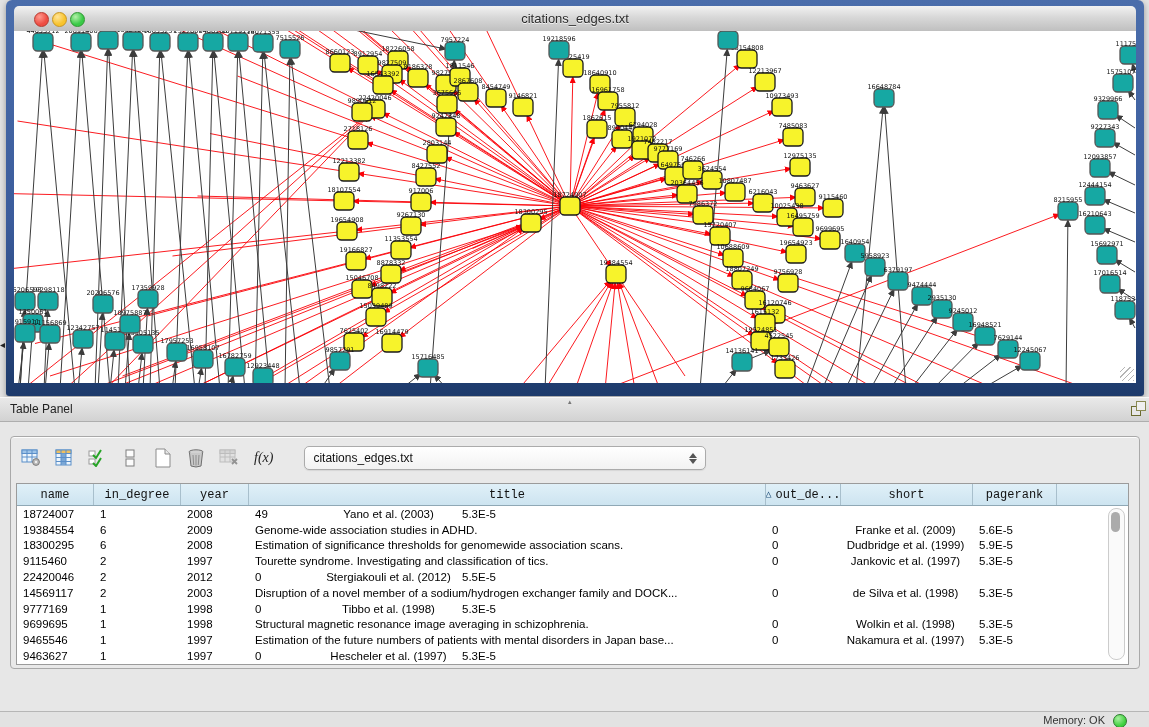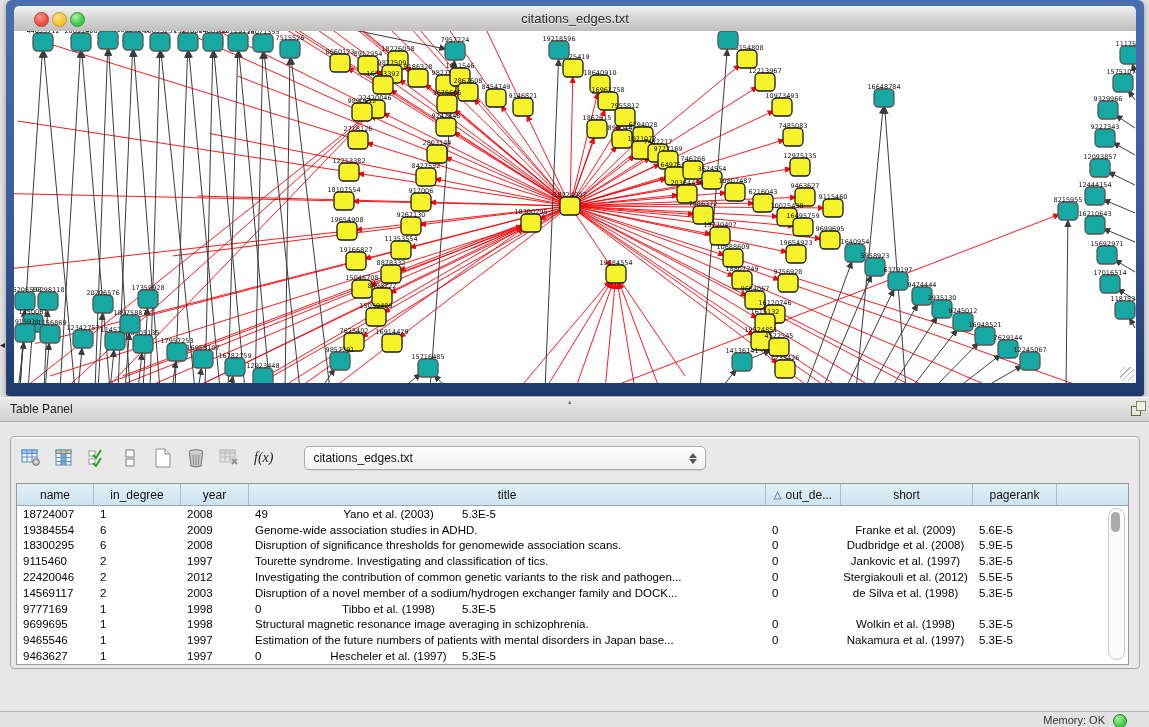--- a/index.html
+++ b/index.html
@@ -44,21 +44,21 @@
   .combo-value{flex:1;font-size:12px;color:#111;padding-left:8px;}
   .combo-arrows{width:16px;display:flex;flex-direction:column;align-items:center;gap:1px;margin-right:4px;}
   .combo-arrows i{display:block;width:0;height:0;border-left:4px solid transparent;border-right:4px solid transparent;}
   .arr-up{border-bottom:5px solid #555;}
   .arr-dn{border-top:5px solid #555;}
   
   .grid{position:absolute;left:5px;top:46px;width:1111px;height:180px;background:#fff;border:1px solid #9b9b9b;overflow:hidden;}
   .grid-header{display:flex;height:21px;background:linear-gradient(180deg,#e0f0f8,#cde4f0);
       border-bottom:1px solid #8fa8b5;}
   .gh-cell{box-sizing:border-box;border-right:1px solid #a8bfcc;font-size:12px;color:#111;
-      display:flex;align-items:center;justify-content:center;gap:4px;overflow:hidden;white-space:nowrap;}
+      display:flex;align-items:center;justify-content:center;gap:4px;overflow:hidden;white-space:nowrap;font-family:Liberation Mono, monospace;}
   .gh-fill{flex:1;border-right:none;background:linear-gradient(180deg,#e0f0f8,#cde4f0);}
   .sort-tri{font-size:10px;color:#23527c;line-height:10px;}
   .grid-body{position:relative;}
   .grid-row{display:flex;height:15.8px;align-items:center;}
   .gr-cell{box-sizing:border-box;font-size:11.5px;color:#000;overflow:hidden;white-space:nowrap;padding:0 3px 0 6px;}
   .al-c{text-align:center;padding-left:0;}
   .vscroll{position:absolute;right:3px;top:24px;width:15px;height:150px;background:#fafafa;
       border:1px solid #cccccc;border-radius:8px;}
   .vthumb{position:absolute;left:2px;top:3px;width:9px;height:20px;background:#ababab;border-radius:5px;}
   
@@ -923,39 +923,38 @@
             <div class="gr-cell" style="width: 68px;">2009</div>
             <div class="gr-cell" style="width: 517px;">Genome-wide association studies in ADHD.</div>
             <div class="gr-cell" style="width: 75px;">0</div>
             <div class="gr-cell al-c" style="width: 132px;">Franke et al. (2009)</div>
             <div class="gr-cell" style="width: 84px;">5.6E-5</div>
           </div>
           <div class="grid-row">
             <div class="gr-cell" style="width: 77px;">18300295</div>
             <div class="gr-cell" style="width: 87px;">6</div>
             <div class="gr-cell" style="width: 68px;">2008</div>
-            <div class="gr-cell" style="width: 517px;">Disruption of significance thresholds for genomewide association scans.</div>
+            <div class="gr-cell" style="width: 517px;">Estimation of significance thresholds for genomewide association scans.</div>
             <div class="gr-cell" style="width: 75px;">0</div>
-            <div class="gr-cell al-c" style="width: 132px;">Dudbridge et al. (2008)</div>
+            <div class="gr-cell al-c" style="width: 132px;">Dudbridge et al. (1999)</div>
             <div class="gr-cell" style="width: 84px;">5.9E-5</div>
           </div>
           <div class="grid-row">
             <div class="gr-cell" style="width: 77px;">9115460</div>
             <div class="gr-cell" style="width: 87px;">2</div>
             <div class="gr-cell" style="width: 68px;">1997</div>
             <div class="gr-cell" style="width: 517px;">Tourette syndrome. Investigating and classification of tics.</div>
             <div class="gr-cell" style="width: 75px;">0</div>
             <div class="gr-cell al-c" style="width: 132px;">Jankovic et al. (1997)</div>
             <div class="gr-cell" style="width: 84px;">5.3E-5</div>
           </div>
           <div class="grid-row">
             <div class="gr-cell" style="width: 77px;">22420046</div>
             <div class="gr-cell" style="width: 87px;">2</div>
             <div class="gr-cell" style="width: 68px;">2012</div>
-            <div class="gr-cell" style="width: 517px;">Investigating the contribution of common genetic variants to the risk and pathogen...</div>
             <div class="gr-cell" style="width: 75px;">0</div>
             <div class="gr-cell al-c" style="width: 132px;">Stergiakouli et al. (2012)</div>
             <div class="gr-cell" style="width: 84px;">5.5E-5</div>
           </div>
           <div class="grid-row">
             <div class="gr-cell" style="width: 77px;">14569117</div>
             <div class="gr-cell" style="width: 87px;">2</div>
             <div class="gr-cell" style="width: 68px;">2003</div>
             <div class="gr-cell" style="width: 517px;">Disruption of a novel member of a sodium/hydrogen exchanger family and DOCK...</div>
             <div class="gr-cell" style="width: 75px;">0</div>

